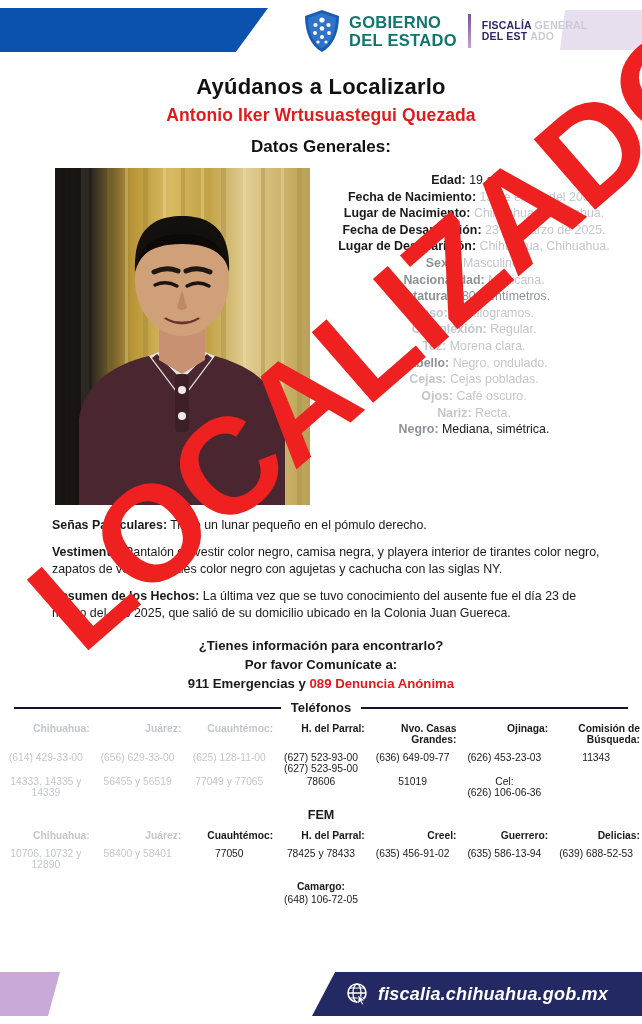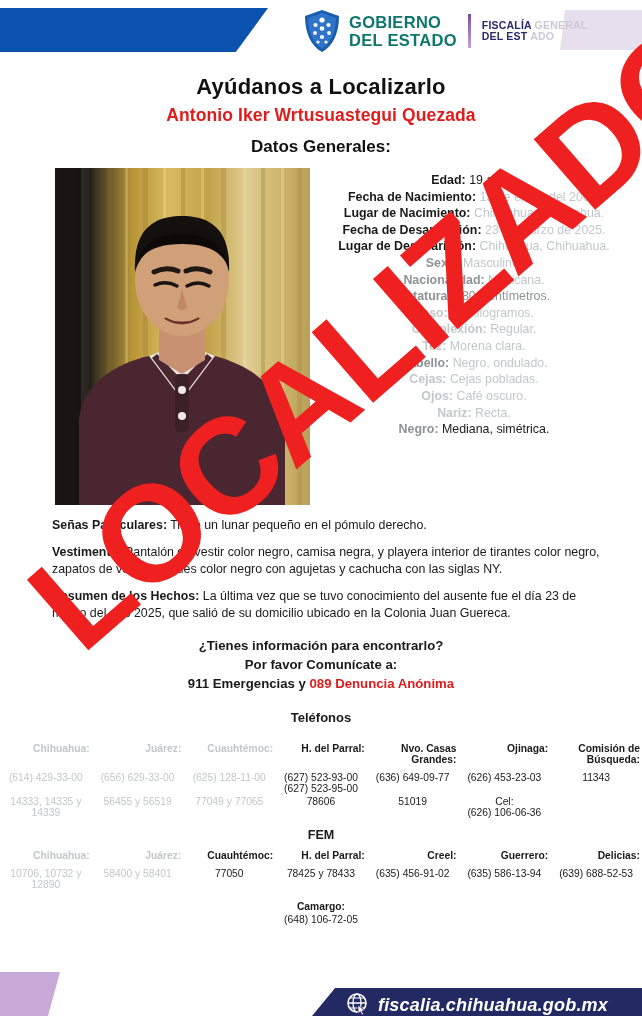--- a/index.html
+++ b/index.html
@@ -156,21 +156,20 @@
     font-weight: bold;
   }
   .cta .red { color: #e01b1b; }
 
   
   .sec-head {
     display: flex;
     align-items: center;
     gap: 10px;
     margin: 7px 14px 0 14px;
-    flex-direction: column;
   }
   .sec-head .bar {
     flex: 1;
     height: 2px;
     background: #14142e;
   }
   .sec-head .lbl {
     font-size: 13px;
     font-weight: bold;
     white-space: nowrap;
@@ -216,25 +215,25 @@
     width: 60px;
     height: 44px;
     background: #c9a9d8;
     clip-path: polygon(0 0, 100% 0, 80% 100%, 0 100%);
   }
   .foot-blue {
     position: absolute;
     right: 0;
     bottom: 8px;
     width: 330px;
-    height: 28px;
+    height: 44px;
     background: #232a63;
     clip-path: polygon(7% 0, 100% 0, 100% 100%, 0 100%);
     display: flex;
-    align-items: flex-end;
+    align-items: center;
     justify-content: center;
     gap: 8px;
   }
   .globe { width: 24px; height: 24px; flex: none; }
   .url {
     color: #ffffff;
     font-weight: bold;
     font-style: italic;
     font-size: 18px;
     letter-spacing: 0.2px;

